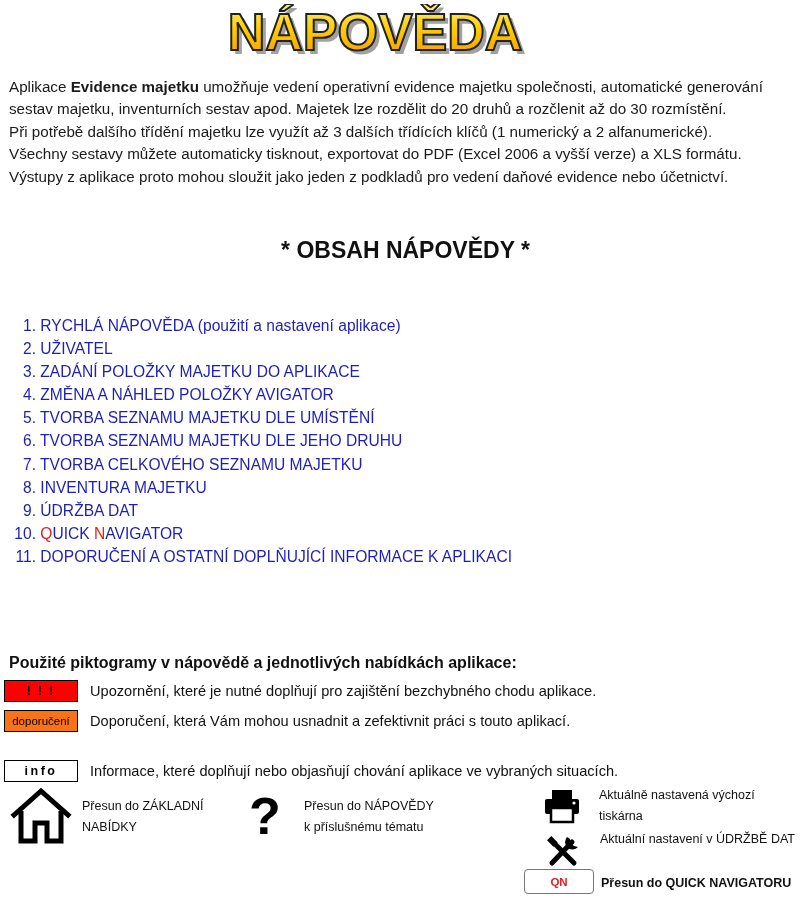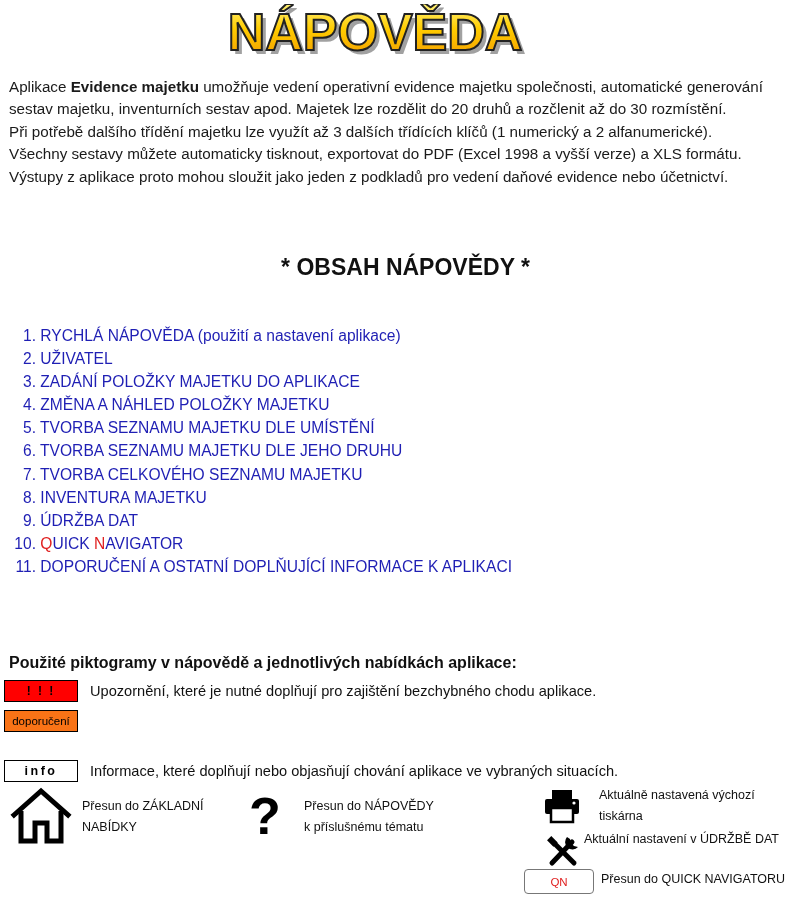--- a/index.html
+++ b/index.html
@@ -15,26 +15,26 @@
   .title-svg { width: 380px; height: 58px; }
 
   .intro {
     position: absolute; left: 9px; top: 76px; width: 795px;
     font-size: 15.2px; line-height: 22.4px; color: #1a1a1a;
   }
   .intro p { margin: 0; }
   .intro b { font-weight: bold; }
 
   .toc-heading {
-    position: absolute; left: 0; top: 254px; width: 811px; text-align: center;
+    position: absolute; left: 0; top: 237px; width: 811px; text-align: center;
     font-size: 23px; font-weight: bold; color: #111;
   }
 
   .toc {
-    position: absolute; left: 9px; top: 324px; margin: 0; padding: 0; list-style: none;
+    position: absolute; left: 9px; top: 314px; margin: 0; padding: 0; list-style: none;
   }
   .toc li {
     font-size: 15.6px; line-height: 23.1px; color: #1f1fb4; white-space: nowrap;
     cursor: pointer;
   }
   .toc li .num { display: inline-block; min-width: 27px; text-align: right; padding-right: 0; }
   .toc li .red { color: #e02020; }
 
   .legend-heading {
     position: absolute; left: 9px; top: 654px; font-size: 16px; font-weight: bold; color: #111;
@@ -75,48 +75,49 @@
     </defs>
     <text x="194" y="50" text-anchor="middle" font-family="'Liberation Sans', sans-serif" font-weight="bold" font-size="52" fill="#555" opacity="0.55">NÁPOVĚDA</text>
     <text x="190" y="46" text-anchor="middle" font-family="'Liberation Sans', sans-serif" font-weight="bold" font-size="52" fill="url(#tg)" stroke="#222" stroke-width="2">NÁPOVĚDA</text>
   </svg>
 </div>
 
 <div class="intro">
   <p><span>Aplikace </span><b>Evidence majetku</b><span> umožňuje vedení operativní evidence majetku společnosti, automatické generování</span></p>
   <p>sestav majetku, inventurních sestav apod. Majetek lze rozdělit do 20 druhů a rozčlenit až do 30 rozmístění.</p>
   <p>Při potřebě dalšího třídění majetku lze využít až 3 dalších třídících klíčů (1 numerický a 2 alfanumerické).</p>
-  <p>Všechny sestavy můžete automaticky tisknout, exportovat do PDF (Excel 1998 a vyšší verze) a XLS formátu.</p>
+  <p>Všechny sestavy můžete automaticky tisknout, exportovat do PDF (Excel 2006 a vyšší verze) a XLS formátu.</p>
   <p>Výstupy z aplikace proto mohou sloužit jako jeden z podkladů pro vedení daňové evidence nebo účetnictví.</p>
 </div>
 
 <div class="toc-heading">* OBSAH NÁPOVĚDY *</div>
 
 <ul class="toc">
   <li><span class="num">1.</span> <span>RYCHLÁ NÁPOVĚDA (použití a nastavení aplikace)</span></li>
   <li><span class="num">2.</span> <span>UŽIVATEL</span></li>
   <li><span class="num">3.</span> <span>ZADÁNÍ POLOŽKY MAJETKU DO APLIKACE</span></li>
-  <li><span class="num">4.</span> <span>ZMĚNA A NÁHLED POLOŽKY MAJETKU</span></li>
+  <li><span class="num">4.</span> <span>ZMĚNA A NÁHLED POLOŽKY AVIGATOR</span></li>
   <li><span class="num">5.</span> <span>TVORBA SEZNAMU MAJETKU DLE UMÍSTĚNÍ</span></li>
   <li><span class="num">6.</span> <span>TVORBA SEZNAMU MAJETKU DLE JEHO DRUHU</span></li>
   <li><span class="num">7.</span> <span>TVORBA CELKOVÉHO SEZNAMU MAJETKU</span></li>
   <li><span class="num">8.</span> <span>INVENTURA MAJETKU</span></li>
   <li><span class="num">9.</span> <span>ÚDRŽBA DAT</span></li>
   <li><span class="num">10.</span> <span class="red">Q</span><span>UICK </span><span class="red">N</span><span>AVIGATOR</span></li>
   <li><span class="num">11.</span> <span>DOPORUČENÍ A OSTATNÍ DOPLŇUJÍCÍ INFORMACE K APLIKACI</span></li>
 </ul>
 
 <div class="legend-heading">Použité piktogramy v nápovědě a jednotlivých nabídkách aplikace:</div>
 
 <div class="legend-row" style="top:678px;">
   <div class="badge warn">! ! !</div>
   <span class="legend-text">Upozornění, které je nutné doplňují pro zajištění bezchybného chodu aplikace.</span>
 </div>
 <div class="legend-row" style="top:708px;">
   <div class="badge rec">doporučení</div>
+  <span class="legend-text">Doporučení, která Vám mohou usnadnit a zefektivnit práci s touto aplikací.</span>
 </div>
 <div class="legend-row" style="top:758px;">
   <div class="badge info">info</div>
   <span class="legend-text">Informace, které doplňují nebo objasňují chování aplikace ve vybraných situacích.</span>
 </div>
 
 <div class="icon-block" style="left:10px; top:787px;">
   <svg width="62" height="58" viewBox="0 0 62 58">
     <path d="M4 28 L31 4 L58 28" fill="none" stroke="#000" stroke-width="5" stroke-linejoin="miter" stroke-linecap="square"></path>
     <path d="M11 24 L11 54 L25 54 L25 36 L37 36 L37 54 L51 54 L51 24" fill="none" stroke="#000" stroke-width="5" stroke-linejoin="miter"></path>
@@ -152,21 +153,21 @@
 
 <div class="icon-block" style="left:545px; top:829px;">
   <svg width="36" height="36" viewBox="0 0 36 36" style="margin-top:5px;">
     <g stroke="#000" stroke-linecap="round">
       <line x1="7" y1="29" x2="27" y2="8" stroke-width="5"></line>
       <line x1="9" y1="9" x2="29" y2="29" stroke-width="5"></line>
     </g>
     <path d="M22 3 A7 7 0 1 0 33 13 L29 12 L26 9 L25 5 Z" fill="#000"></path>
     <rect x="3" y="4" width="9" height="6" transform="rotate(45 7 7)" fill="#000"></rect>
   </svg>
-  <div class="icon-text" style="margin-left:3px;">
+  <div class="icon-text" style="margin-left:19px;">
     <div>Aktuální nastavení v ÚDRŽBĚ DAT</div>
   </div>
 </div>
 
-<div class="icon-block" style="left:524px; top:869px; align-items:flex-start;">
+<div class="icon-block" style="left:524px; top:869px; align-items:flex-end;font-weight:bold;">
   <div class="qn-badge">QN</div>
   <span class="icon-text">Přesun do QUICK NAVIGATORU</span>
 </div>
 
 </body></html>

